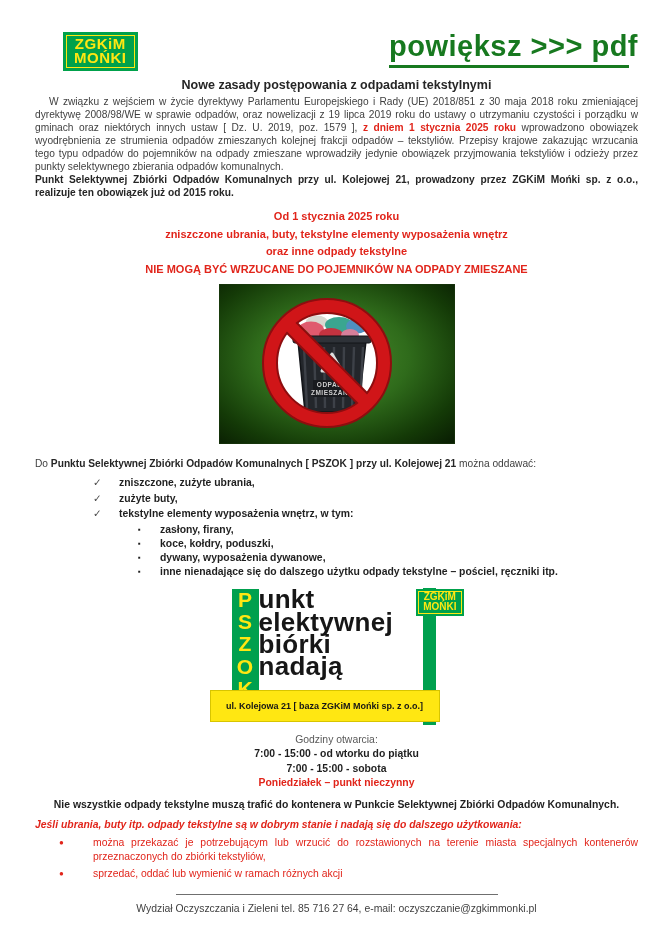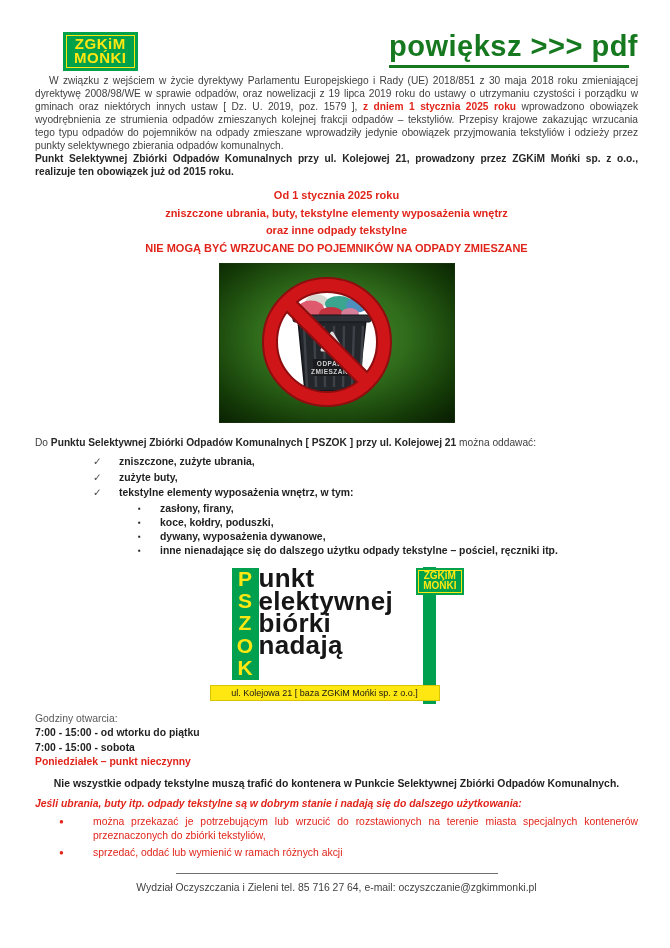--- a/index.html
+++ b/index.html
@@ -63,28 +63,28 @@
   .pszok-logo .left-bar  { position:absolute; left:22px; top:3px; width:27px; height:112px; background:#00a04e; }
   .pszok-logo .right-bar { position:absolute; right:28px; top:2px; width:13px; height:137px; background:#00a04e; }
   .pszok-logo .letters { position:relative; padding-left:22px; padding-top:3px; z-index:2; }
   .pszok-logo .lrow { height:22.4px; display:flex; align-items:center; }
   .pszok-logo .ini { display:inline-block; width:27px; text-align:center; color:#ffe712; font-weight:bold; font-size:21px; }
   .pszok-logo .rest { color:#161616; font-weight:bold; font-size:26px; letter-spacing:0.3px; }
   .pszok-badge { position:absolute; right:0; top:3px; background:#00a14b; padding:2px; z-index:3; }
   .pszok-badge .inner { border:1px solid #ffe712; padding:0 4px 1px; text-align:center; }
   .pszok-badge .l1,.pszok-badge .l2 { color:#ffe712; font-weight:bold; font-size:10px; line-height:10px; }
   .addr-bar {
-    position:absolute; left:0; right:24px; bottom:5px; height:16px; z-index:4;
+    position:absolute; left:0; right:24px; bottom:5px; height:32px; z-index:4;
     background:#ffe712; border:1px solid #d8c500;
     display:flex; align-items:center; justify-content:center;
-    font-size:9px; font-weight:normal; color:#161616;
-  }
-
-  
-  .hours { margin-top:6px; font-size:10.4px; line-height:14.5px; }
+    font-size:9px; font-weight:bold; color:#161616;
+  }
+
+  
+  .hours { text-align:center; margin-top:6px; font-size:10.4px; line-height:14.5px; }
   .hours .grey { color:#595959; }
   .hours .bold { font-weight:bold; color:#1f1f1f; }
   .hours .closed { font-weight:bold; color:#e1251b; }
 
   
   .note { text-align:center; font-weight:bold; color:#1f1f1f; font-size:10.4px; margin-top:8px; }
   .good-heading { text-align:left; color:#e1251b; font-weight:bold; font-size:10.4px; margin-top:9px;font-style:italic; }
   .red-bullets { list-style:none; margin-top:6px; padding-left:24px; }
   .red-bullets li { display:flex; color:#e1251b; font-size:10.4px; line-height:14px; margin-bottom:3px; }
   .red-bullets .mk { width:34px; flex:0 0 34px; font-size:8px; line-height:14px; }
@@ -107,20 +107,21 @@
         <div class="l1">ZGKiM</div>
         <div class="l2">MOŃKI</div>
       </div>
     </div>
     <div class="enlarge-wrap">
       <a class="enlarge-link">powiększ &gt;&gt;&gt; pdf</a>
       <div class="enlarge-underline"></div>
     </div>
   </div>
 
+  <div class="doc-title">Nowe zasady postępowania z odpadami tekstylnymi</div>
 
   <div class="intro">
     <p class="first"><span>W związku z wejściem w życie dyrektywy Parlamentu Europejskiego i Rady (UE) 2018/851 z 30 maja 2018 roku zmieniającej dyrektywę 2008/98/WE w sprawie odpadów, oraz nowelizacji z 19 lipca 2019 roku do ustawy o utrzymaniu czystości i porządku w gminach oraz niektórych innych ustaw  [ Dz. U. 2019, poz. 1579 ], </span><span class="red-inline">z dniem  1 stycznia 2025 roku</span><span> wprowadzono obowiązek wyodrębnienia ze strumienia odpadów zmieszanych kolejnej frakcji odpadów – tekstyliów. Przepisy krajowe zakazując wrzucania tego typu odpadów do pojemników na odpady zmieszane wprowadziły jedynie obowiązek przyjmowania tekstyliów i odzieży przez punkty selektywnego zbierania odpadów komunalnych.</span></p>
     <p class="bold-par">Punkt Selektywnej Zbiórki Odpadów Komunalnych przy ul. Kolejowej 21, prowadzony przez ZGKiM Mońki sp. z o.o., realizuje ten obowiązek już od 2015 roku.</p>
   </div>
 
   <div class="red-heading">
     <div>Od 1 stycznia 2025 roku</div>
     <div>zniszczone ubrania, buty, tekstylne elementy wyposażenia wnętrz</div>
     <div>oraz inne odpady tekstylne</div>

